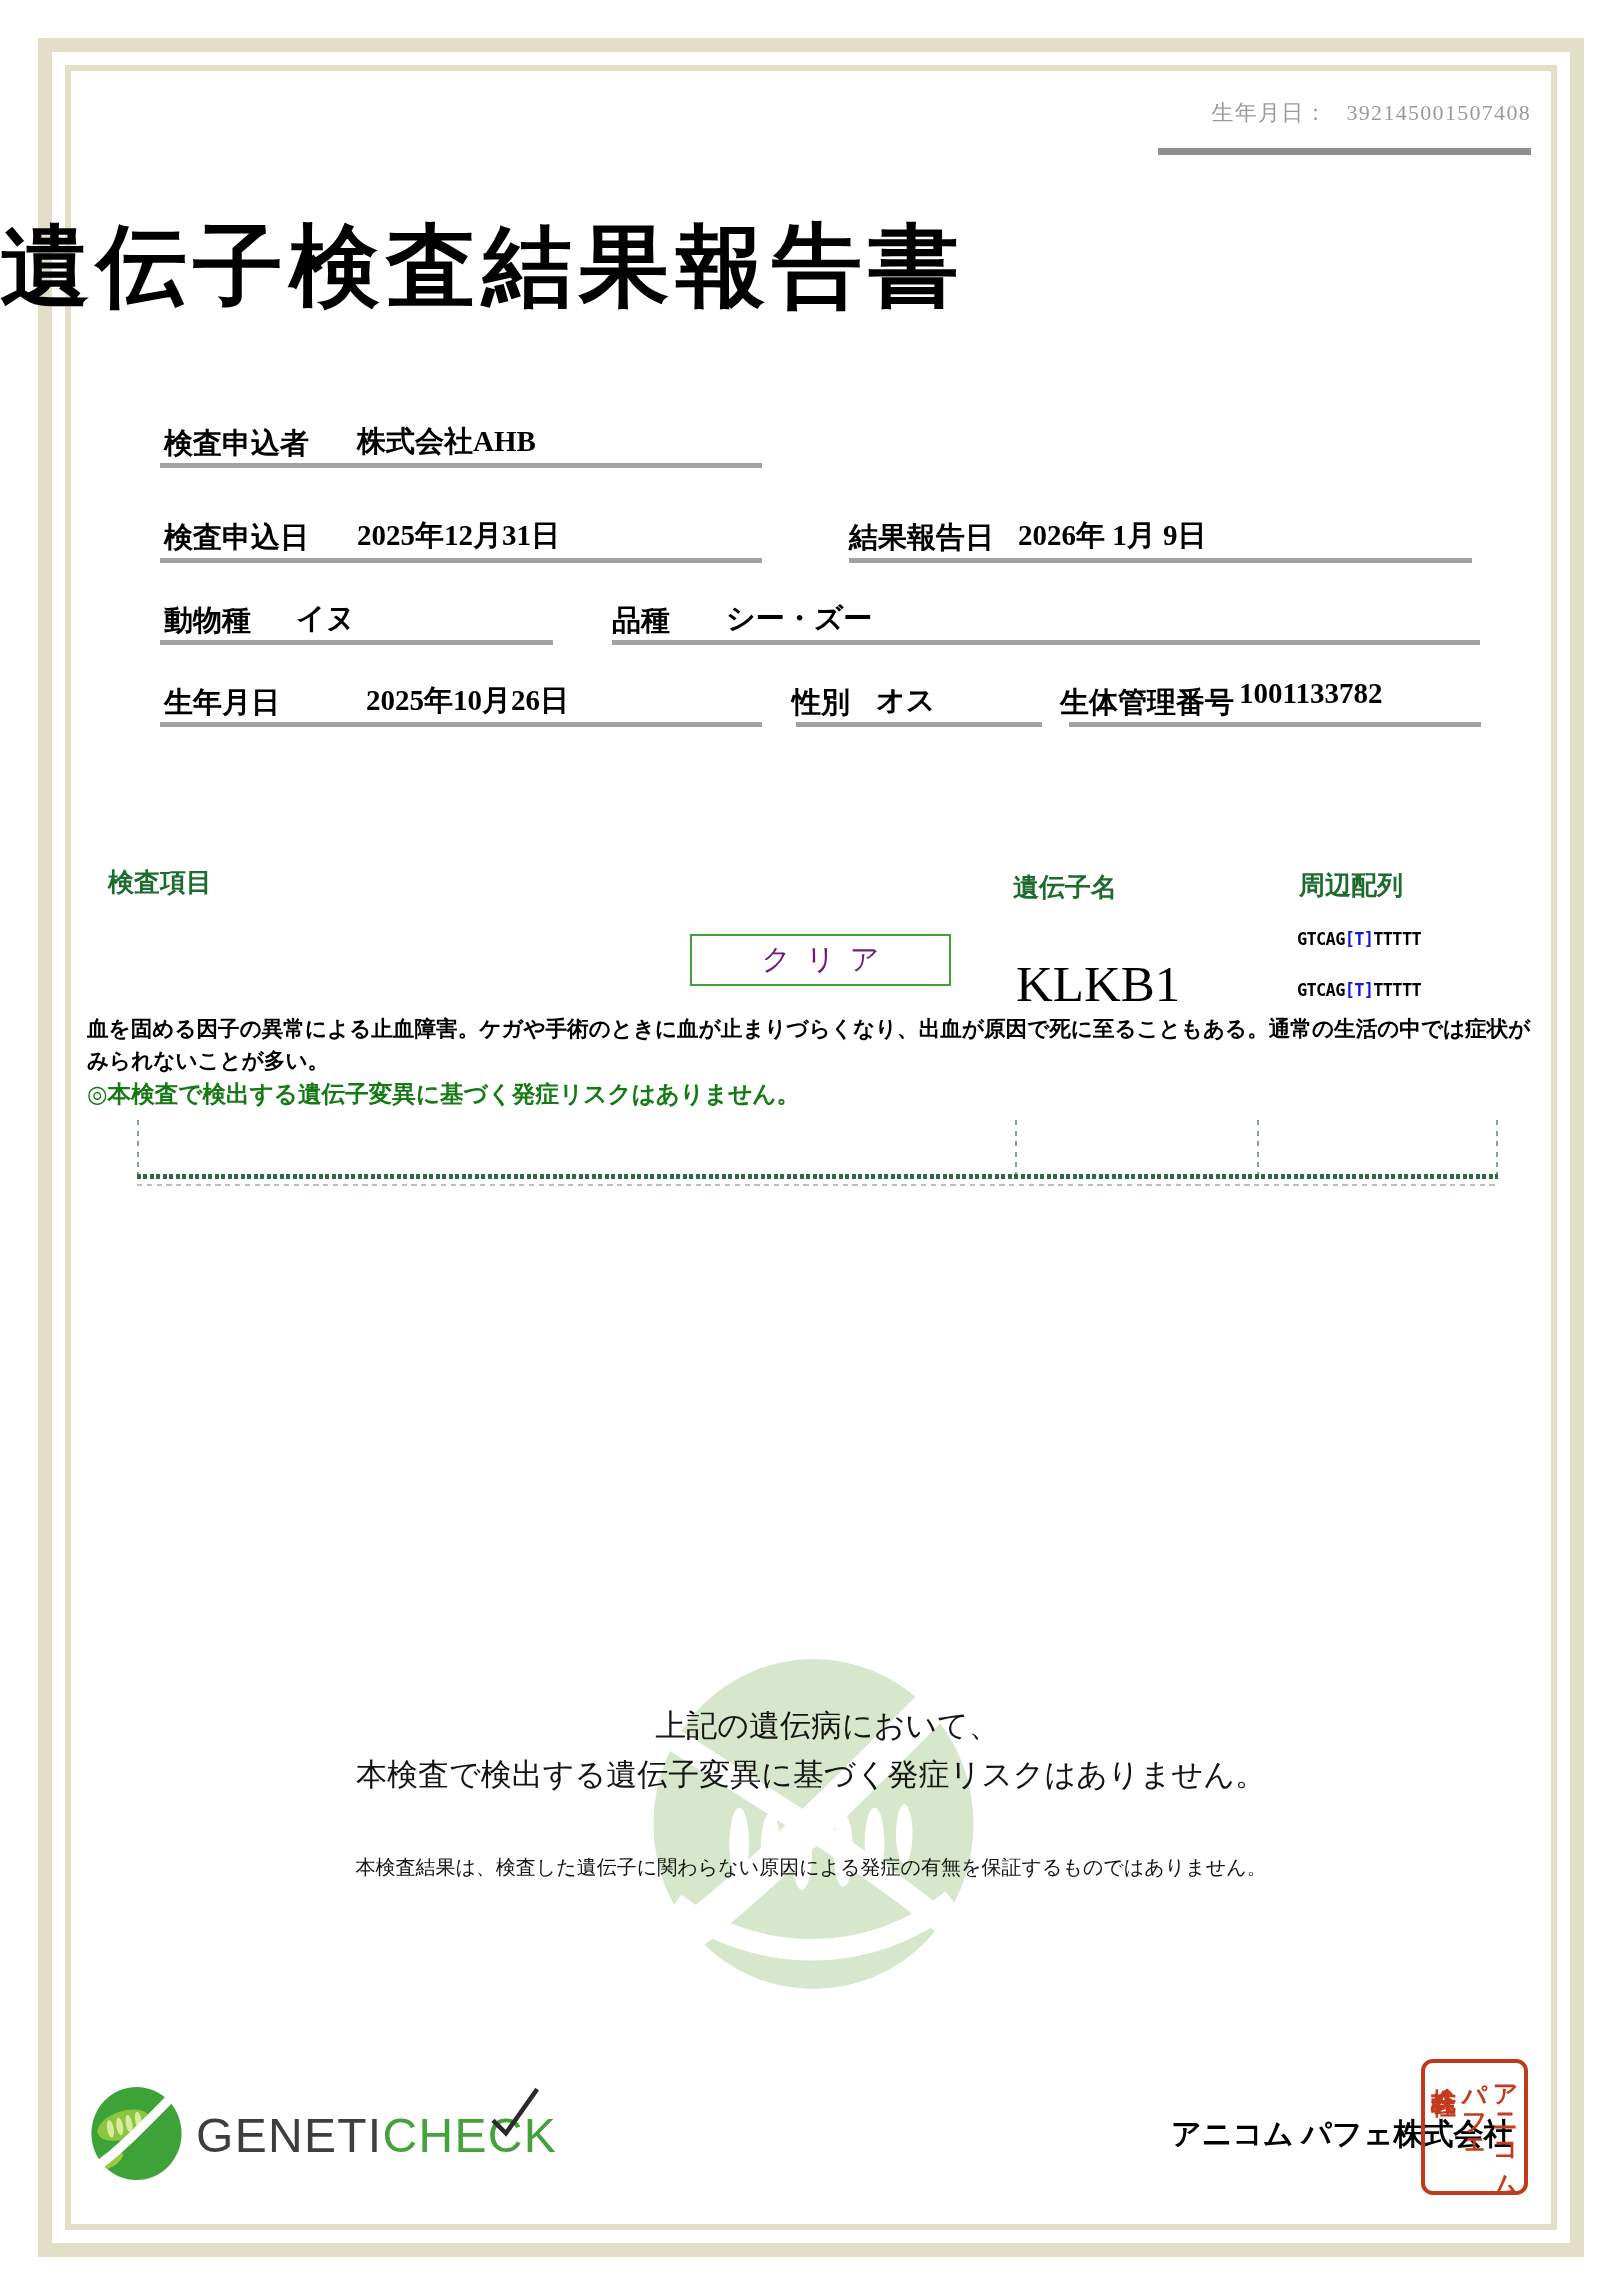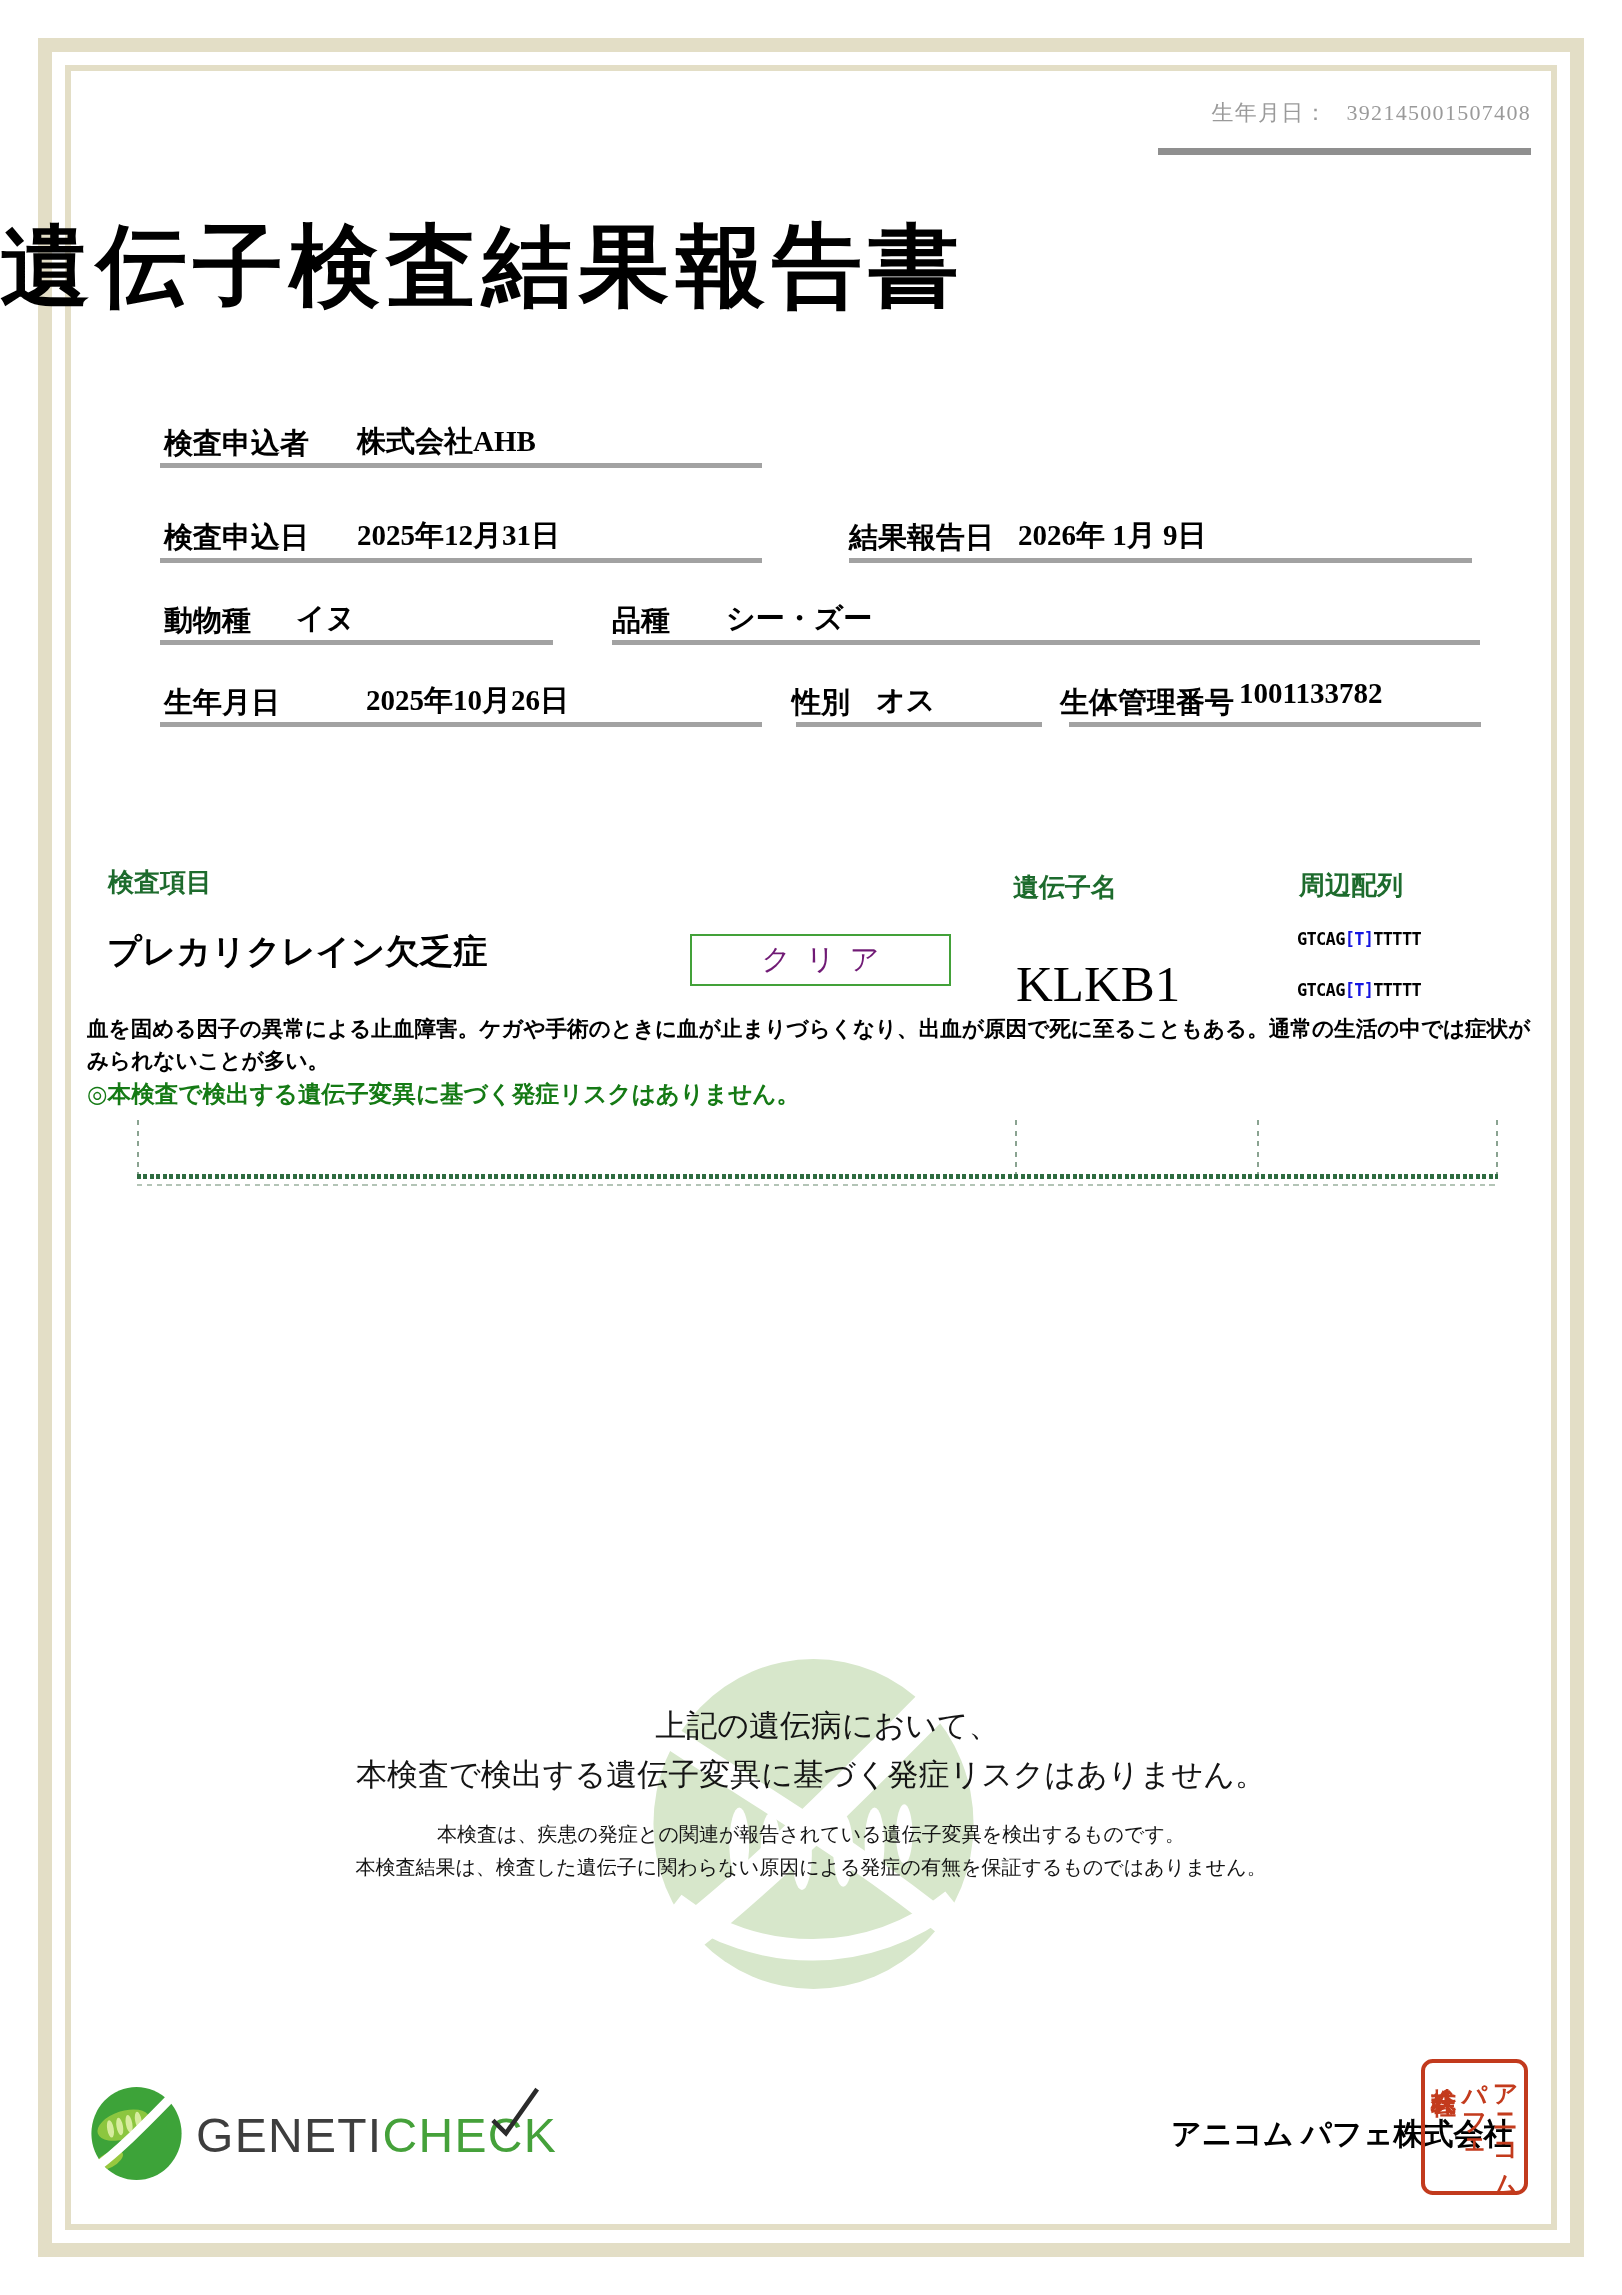--- a/index.html
+++ b/index.html
@@ -80,21 +80,20 @@
   <span class="abs fvalue" style="left:366px;top:681px;">2025年10月26日</span>
   <div class="ul" style="top:722px;left:160px;width:602px;"></div>
   <span class="abs flabel" style="left:792px;top:683px;">性別</span>
   <span class="abs fvalue" style="left:876px;top:681px;">オス</span>
   <div class="ul" style="top:722px;left:796px;width:246px;"></div>
   <span class="abs flabel" style="left:1060px;top:683px;">生体管理番号</span>
   <span class="abs fvalue" style="left:1239px;top:677px;">1001133782</span>
   <div class="ul" style="top:722px;left:1069px;width:412px;"></div>
 
   <span class="abs ghead" style="left:108px;top:865px;font-family:Liberation Serif, serif;">検査項目</span>
-  <span class="abs disease" style="left:107px;top:929px;">プレカリクレイン欠乏症</span>
 
   <div class="abs result-box" style="left:690px;top:934px;">
     <span>クリア</span>
   </div>
 
   <span class="abs ghead" style="left:1013px;top:870px;">遺伝子名</span>
   <span class="abs gene" style="left:1016px;top:942px;">KLKB1</span>
 
   <span class="abs ghead" style="left:1299px;top:868px;">周辺配列</span>
   <div class="abs seq" style="left:1297px;top:929px;">
@@ -124,21 +123,20 @@
     <ellipse cx="55" cy="112" rx="6" ry="22" fill="#ffffff"></ellipse>
     <ellipse cx="74" cy="115" rx="6" ry="22" fill="#ffffff"></ellipse>
     <ellipse cx="93" cy="118" rx="6" ry="22" fill="#ffffff"></ellipse>
     <ellipse cx="118" cy="116" rx="6" ry="22" fill="#ffffff"></ellipse>
     <ellipse cx="137" cy="112" rx="6" ry="22" fill="#ffffff"></ellipse>
     <ellipse cx="155" cy="106" rx="5" ry="18" fill="#ffffff"></ellipse>
   </svg>
 
   <div class="abs sumline" style="top:1705px;margin-left:33px;">上記の遺伝病において、</div>
   <div class="abs sumline" style="top:1754px;">本検査で検出する遺伝子変異に基づく発症リスクはありません。</div>
-  <div class="abs noteline" style="top:1821px;">本検査は、疾患の発症との関連が報告されている遺伝子変異を検出するものです。</div>
   <div class="abs noteline" style="top:1854px;">本検査結果は、検査した遺伝子に関わらない原因による発症の有無を保証するものではありません。</div>
 
   <svg class="abs" style="left:90px;top:2087px;" width="93" height="93" viewBox="0 0 200 200">
     <defs>
         <clipPath id="c1">
           <ellipse cx="100" cy="100" rx="97" ry="100"></ellipse>
         </clipPath>
       </defs>
     <ellipse cx="100" cy="100" rx="97" ry="100" fill="#3da339"></ellipse>
     <g clip-path="url(#c1)">

